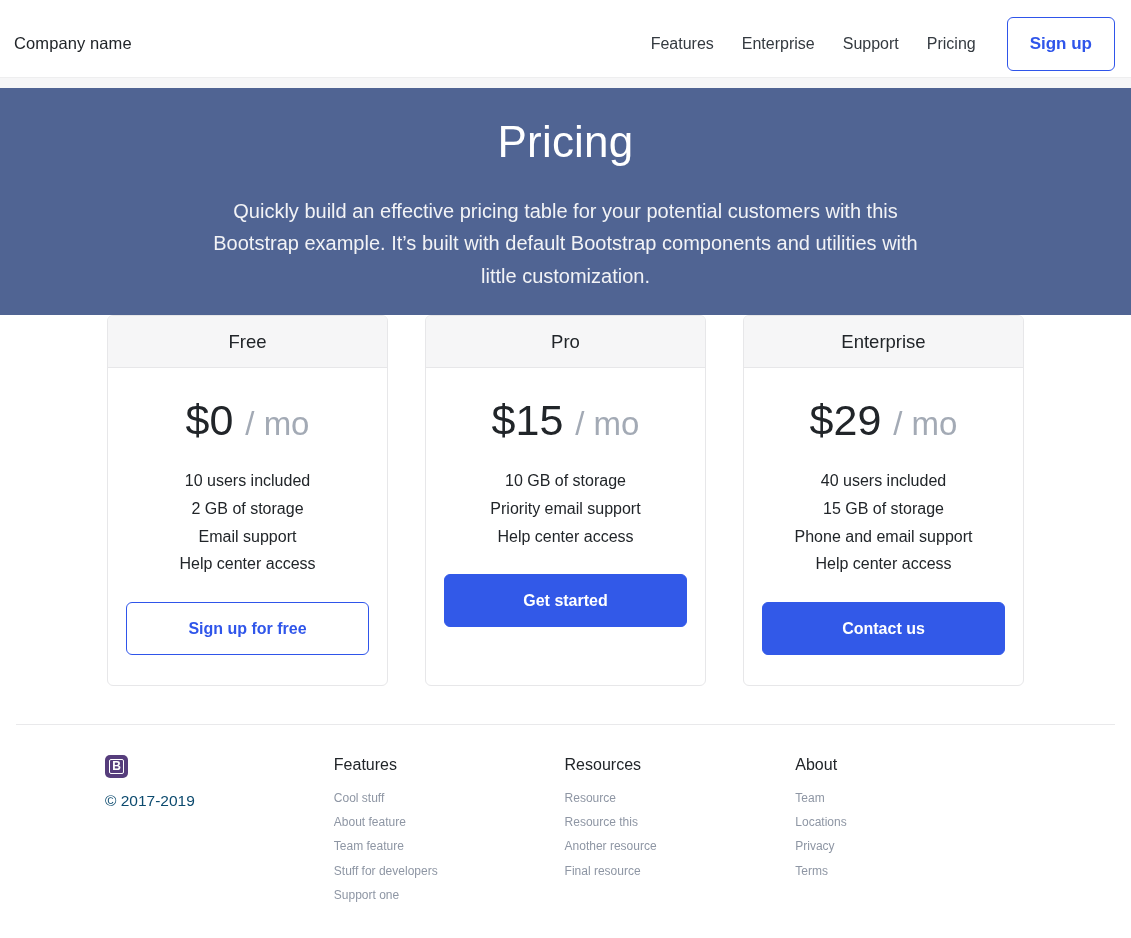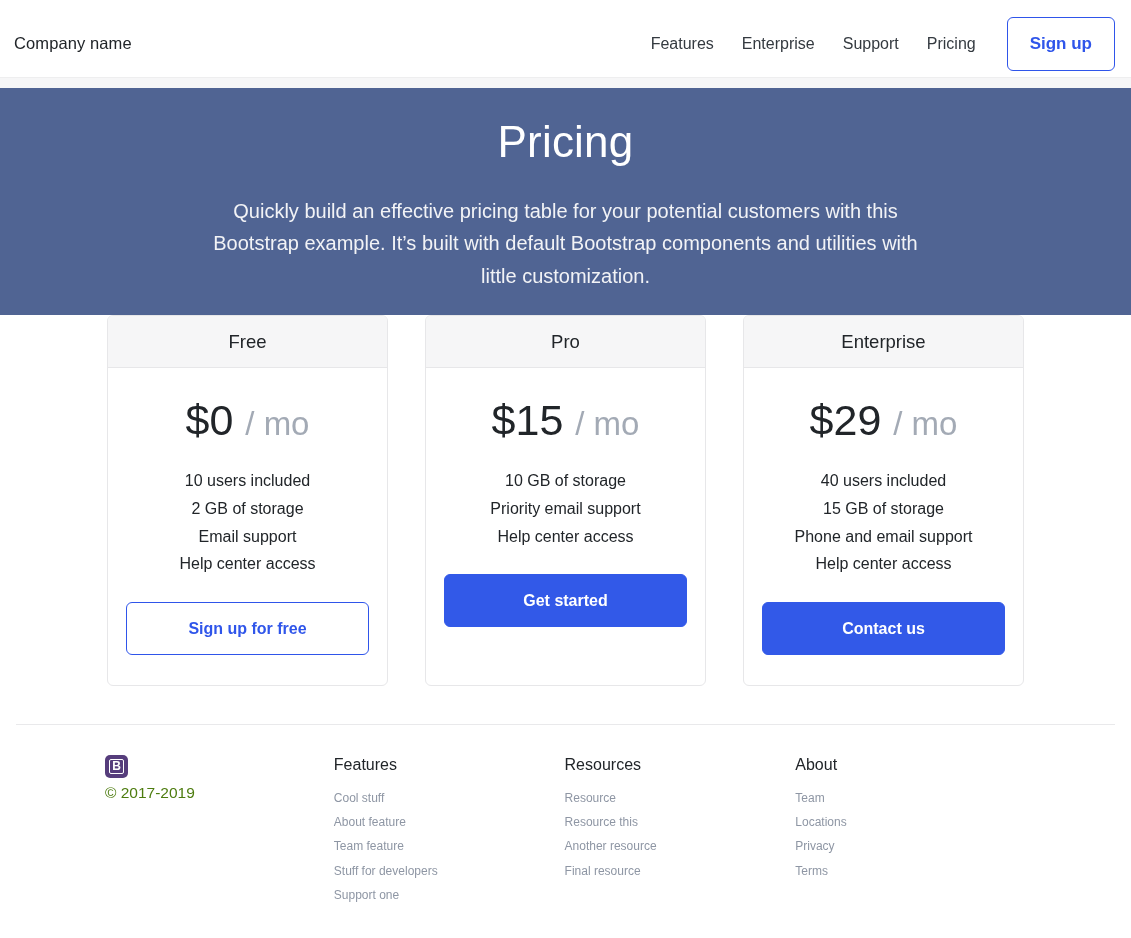--- a/index.html
+++ b/index.html
@@ -198,23 +198,23 @@
   }
   .bs-logo span {
     display: inline-block;
     border: 1.5px solid #ffffff;
     border-radius: 2px;
     padding: 0px 2px 1px 2px;
     font-size: 12px;
     line-height: 12px;
   }
   .copyright {
-    margin-top: 4px;
+    margin-top: 12px;
     font-size: 15.5px;
-    color: #4d7c0f;
+    color: #0c4a6e;
     line-height: 1.4;
   }
   .footer-col { width: 240px; }
   .footer-col h5 {
     margin: 0 0 12px 0;
     font-size: 16px;
     font-weight: normal;
     color: #212529;
     line-height: 1.3;
   }

